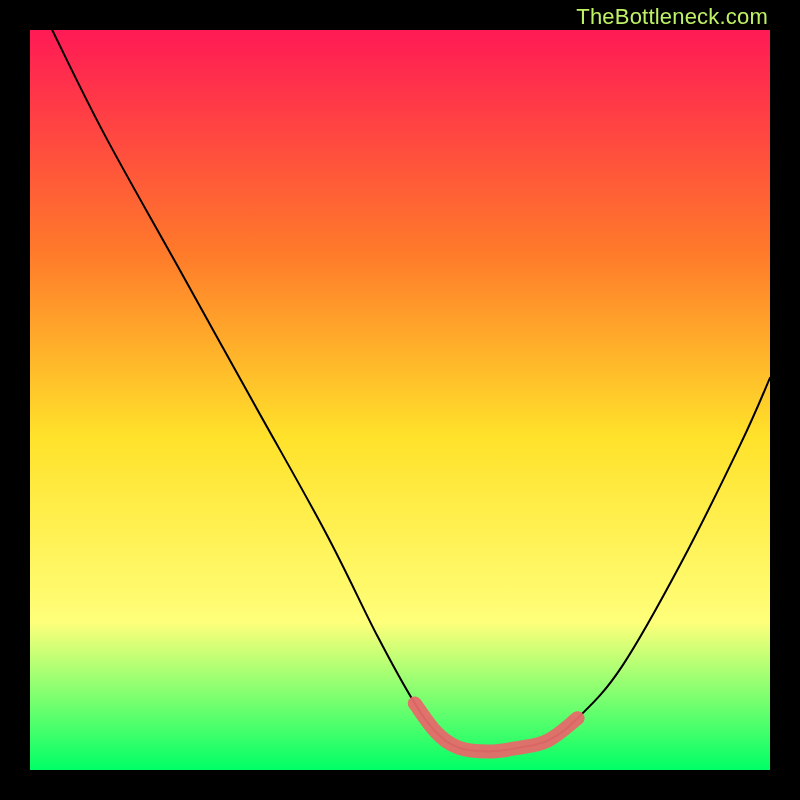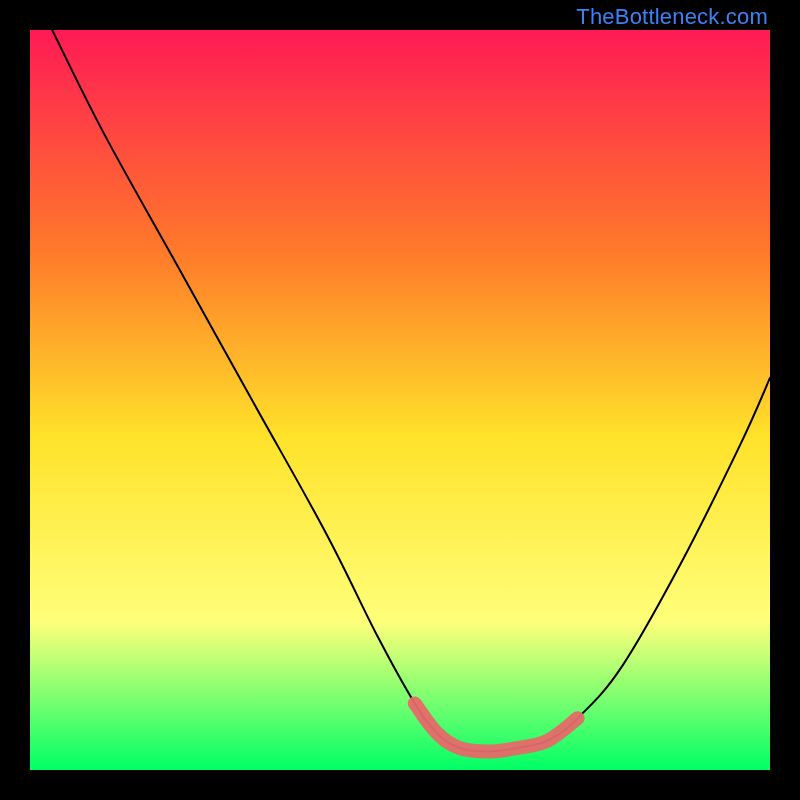--- a/index.html
+++ b/index.html
@@ -23,21 +23,21 @@
     position: absolute;
     left: 0;
     top: 0;
     width: 740px;
     height: 740px;
   }
   .watermark {
     position: absolute;
     top: 4px;
     right: 32px;
-    color: #3b82f6;
+    color: #bef264;
     font-size: 22px;
     font-weight: 500;
     letter-spacing: 0.2px;
   }
 </style>
 </head>
 <body>
 
 <div class="frame">
   <svg class="plot" viewBox="0 0 740 740" preserveAspectRatio="none">

